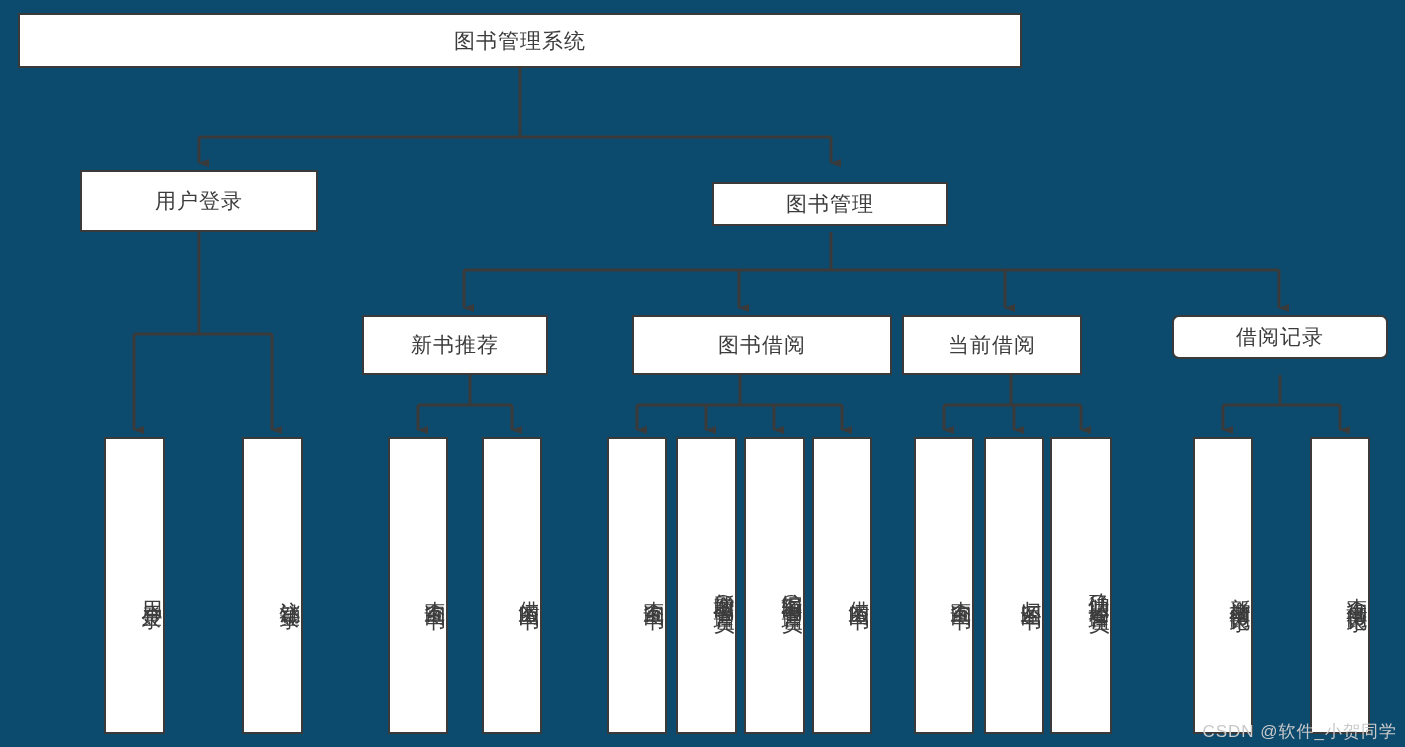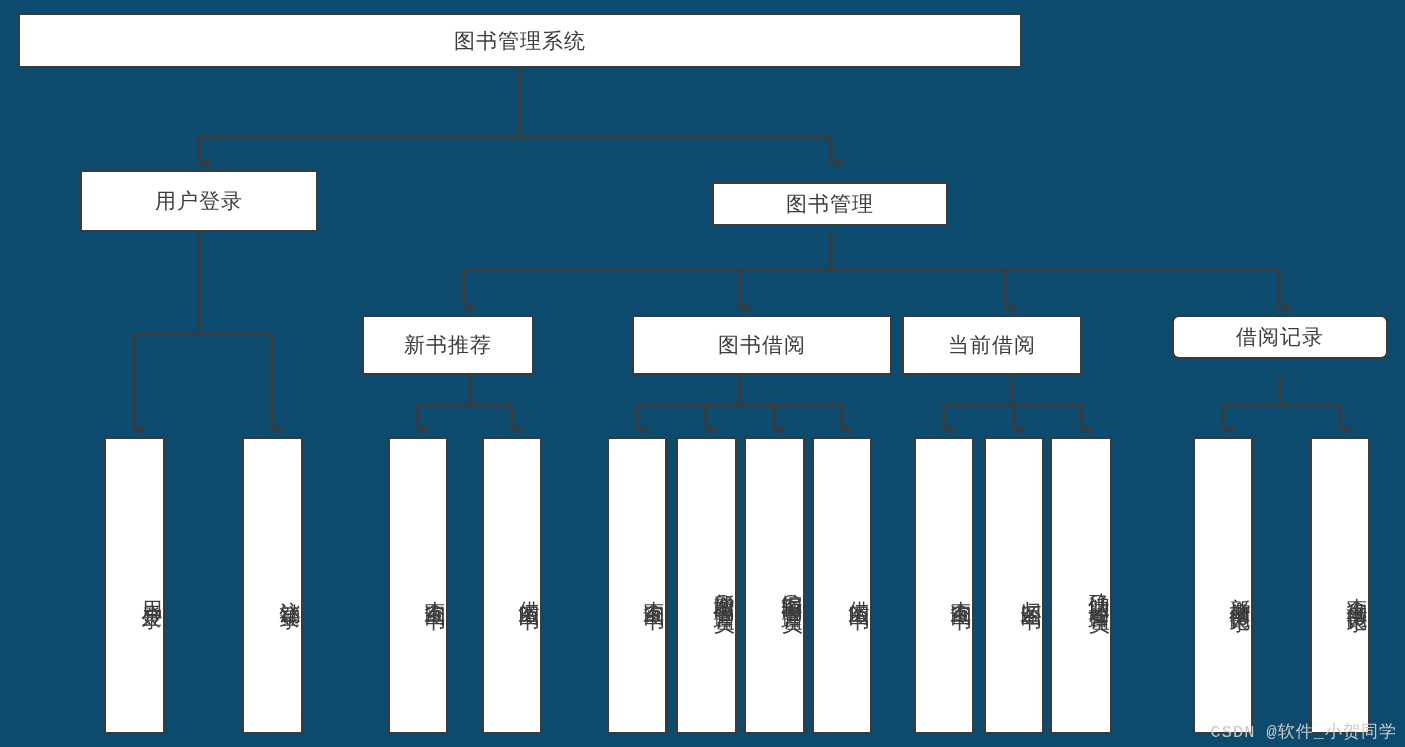--- a/index.html
+++ b/index.html
@@ -58,21 +58,20 @@
   }
   #watermark {
     position: absolute;
     right: 8px;
     bottom: 4px;
     font-size: 17px;
     color: #c9c9c9;
     letter-spacing: 1px;
     white-space: nowrap;
     pointer-events: none;
-    font-family: Liberation Mono, monospace;
   }
 </style>
 </head>
 <body>
 
 <div id="diagram-root">
 
   <svg id="edges-layer" viewBox="0 0 1405 747" width="1405" height="747" xmlns="http://www.w3.org/2000/svg">
     <defs>
       <marker id="arrowhead" markerWidth="9" markerHeight="11" refX="4" refY="10" orient="auto" markerUnits="userSpaceOnUse">
@@ -130,21 +129,21 @@
     <span class="node-label">图书管理系统</span>
   </div>
 
   <div class="node horizontal" style="left:80px; top:170px; width:238px; height:62px;">
     <span class="node-label">用户登录</span>
   </div>
   <div class="node horizontal" style="left:712px; top:182px; width:236px; height:44px;">
     <span class="node-label">图书管理</span>
   </div>
 
-  <div class="node horizontal" style="left:362px; top:315px; width:172px; height:60px;">
+  <div class="node horizontal" style="left:362px; top:315px; width:186px; height:60px;">
     <span class="node-label">新书推荐</span>
   </div>
   <div class="node horizontal" style="left:632px; top:315px; width:260px; height:60px;">
     <span class="node-label">图书借阅</span>
   </div>
   <div class="node horizontal" style="left:902px; top:315px; width:180px; height:60px;">
     <span class="node-label">当前借阅</span>
   </div>
   <div class="node horizontal" style="left:1172px; top:315px; width:216px; height:44px;border-radius:7px;">
     <span class="node-label">借阅记录</span>

